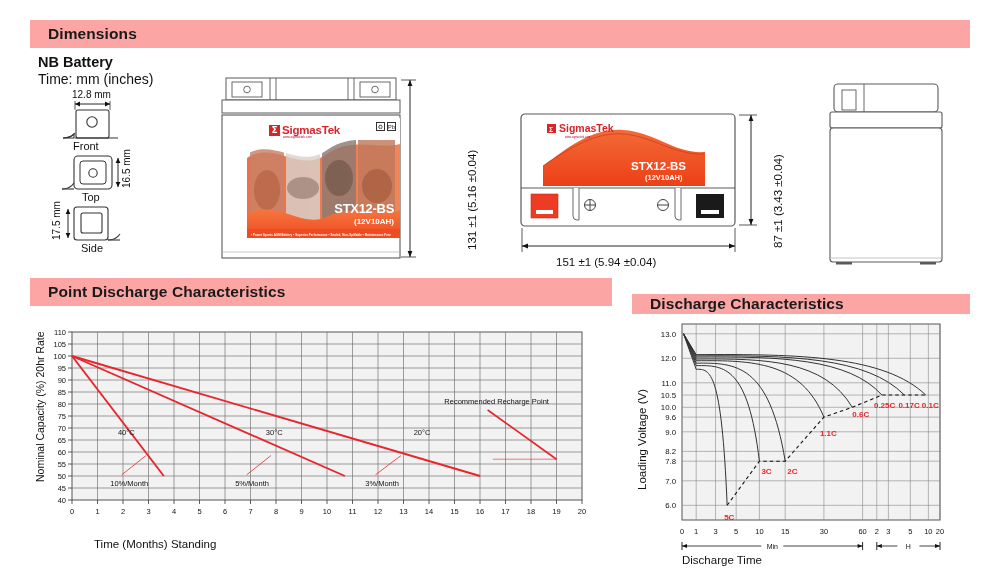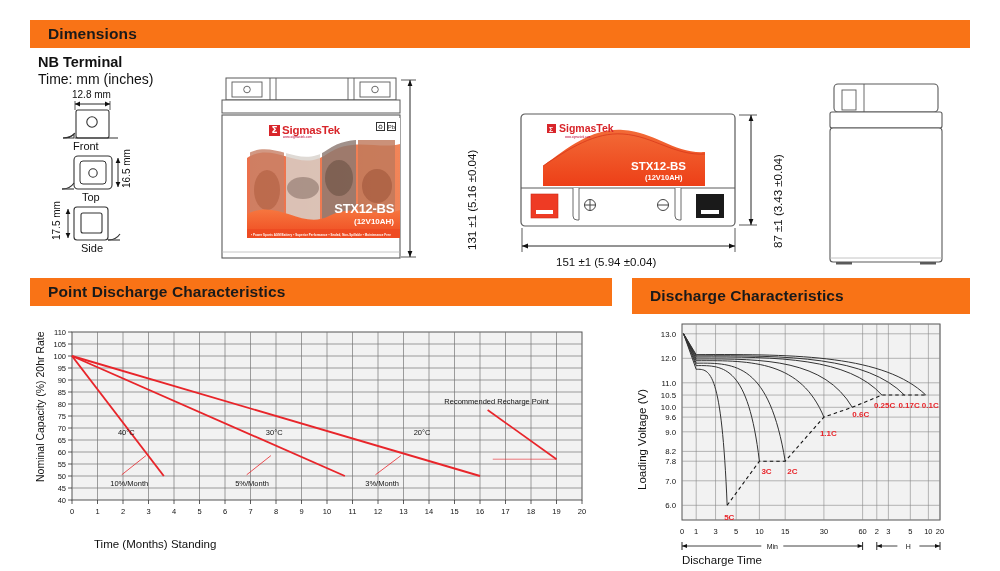--- a/index.html
+++ b/index.html
@@ -11,34 +11,34 @@
   #page {
     position: relative;
     width: 1000px;
     height: 571px;
     overflow: hidden;
     background: #fff;
   }
   
   .sec-bar {
     position: absolute;
-    background: #f97316;
+    background: #fca5a5;
     display: flex;
     align-items: center;
   }
   .sec-bar .sec-title {
     font-size: 15.5px;
     font-weight: bold;
     color: #1a1a1a;
     padding-left: 18px;
     letter-spacing: 0.1px;
   }
   #bar-dimensions { left: 30px; top: 20px; width: 940px; height: 28px; }
   #bar-selfdis    { left: 30px; top: 278px; width: 582px; height: 28px; }
-  #bar-discharge  { left: 632px; top: 278px; width: 338px; height: 36px; }
+  #bar-discharge  { left: 632px; top: 294px; width: 338px; height: 20px; }
 
   
   #nb-block { position: absolute; left: 38px; top: 54px; }
   #nb-title { font-size: 14.5px; font-weight: bold; color: #111; line-height: 1.15; }
   #nb-unit  { font-size: 14px; color: #111; line-height: 1.25; }
 
   #label-card {
     position: absolute; left: 27px; top: 48px; width: 153px; height: 120px;
     background: #fff; overflow: hidden;
   }
@@ -92,21 +92,21 @@
     <span class="sec-title">Dimensions</span>
   </div>
   <div class="sec-bar" id="bar-selfdis">
     <span class="sec-title">Point Discharge Characteristics</span>
   </div>
   <div class="sec-bar" id="bar-discharge">
     <span class="sec-title">Discharge Characteristics</span>
   </div>
 
   <div id="nb-block">
-    <div id="nb-title">NB Terminal</div>
+    <div id="nb-title">NB Battery</div>
     <div id="nb-unit">Time: mm (inches)</div>
   </div>
 
   <svg class="chart-svg" style="left:30px; top:90px;" width="160" height="185">
 
     <text id="t-w" x="42" y="8" font-size="10" fill="#111">12.8 mm</text>
     <line x1="45" y1="14" x2="80" y2="14" stroke="#111" stroke-width="0.9"></line>
     <polygon points="45,14 50,11.6 50,16.4" fill="#111"></polygon>
     <polygon points="80,14 75,11.6 75,16.4" fill="#111"></polygon>
     <line x1="45" y1="11" x2="45" y2="20" stroke="#111" stroke-width="0.7"></line>

